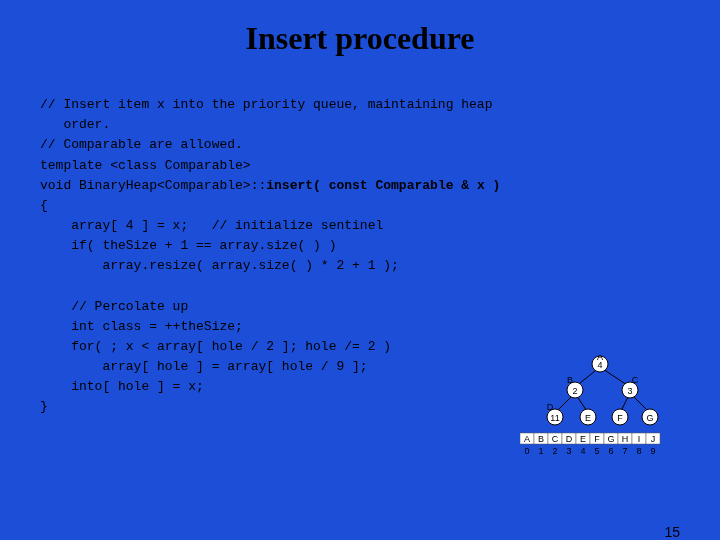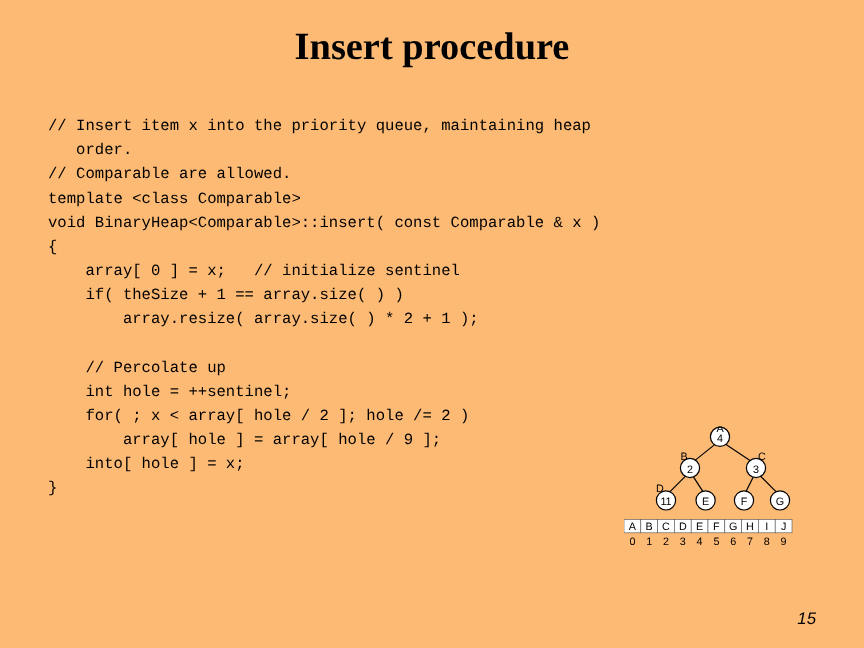--- a/index.html
+++ b/index.html
@@ -7,83 +7,82 @@
       width: 720px;
       height: 540px;
       background: #ffffff;
       font-family: Arial, sans-serif;
       position: relative;
       overflow: hidden;
     }
     .slide {
       width: 720px;
       height: 540px;
-      background: #fdba74;
+      background: #1d4ed8;
       padding: 20px 40px 30px 40px;
       position: relative;
     }
     .title {
       text-align: center;
       font-size: 32px;
       font-weight: bold;
       color: #000000;
       margin-bottom: 18px;
       font-family: 'Times New Roman', serif;
     }
     .code-block {
       font-family: 'Courier New', Courier, monospace;
       font-size: 13px;
       color: #000000;
       line-height: 1.55;
       white-space: pre;
     }
     .bold-code {
-      font-weight: normal;
+      font-weight: bold;
       text-align: right;
     }
     .diagram-area {
       position: absolute;
       right: 40px;
       bottom: 75px;
       width: 160px;
       height: 110px;
     }
     .page-number {
       position: absolute;
-      bottom: 17px;
+      bottom: 0;
       right: 40px;
       font-size: 14px;
       color: #000;
-      font-style: italic;
     }
     
     .tree-svg text {
       font-family: Arial, sans-serif;
       font-size: 9px;
     }
   </style>
 </head>
 <body>
 
 <div class="slide">
   <div class="title">Insert procedure</div>
 
   <div class="code-block">
 <span>// Insert item x into the priority queue, maintaining heap</span>
 <span>   order.</span>
 <span>// Comparable are allowed.</span>
 <span>template &lt;class Comparable&gt;</span>
 <span>void BinaryHeap&lt;Comparable&gt;::<span class="bold-code">insert( const Comparable &amp; x )</span></span>
 <span>{</span>
-<span>    array[ 0 ] = x;   // initialize sentinel</span>
+<span>    array[ 4 ] = x;   // initialize sentinel</span>
 <span>    if( theSize + 1 == array.size( ) )</span>
 <span>        array.resize( array.size( ) * 2 + 1 );</span>
 
 <span>    // Percolate up</span>
-<span>    int hole = ++sentinel;</span>
+<span>    int class = ++theSize;</span>
 <span>    for( ; x &lt; array[ hole / 2 ]; hole /= 2 )</span>
 <span>        array[ hole ] = array[ hole / 9 ];</span>
 <span>    into[ hole ] = x;</span>
 <span>}</span>
   </div>
 
   <div class="diagram-area">
     <svg class="tree-svg" width="160" height="115" viewBox="0 0 160 115">
 
       <line x1="80" y1="12" x2="55" y2="32" stroke="#000" stroke-width="1"></line>

